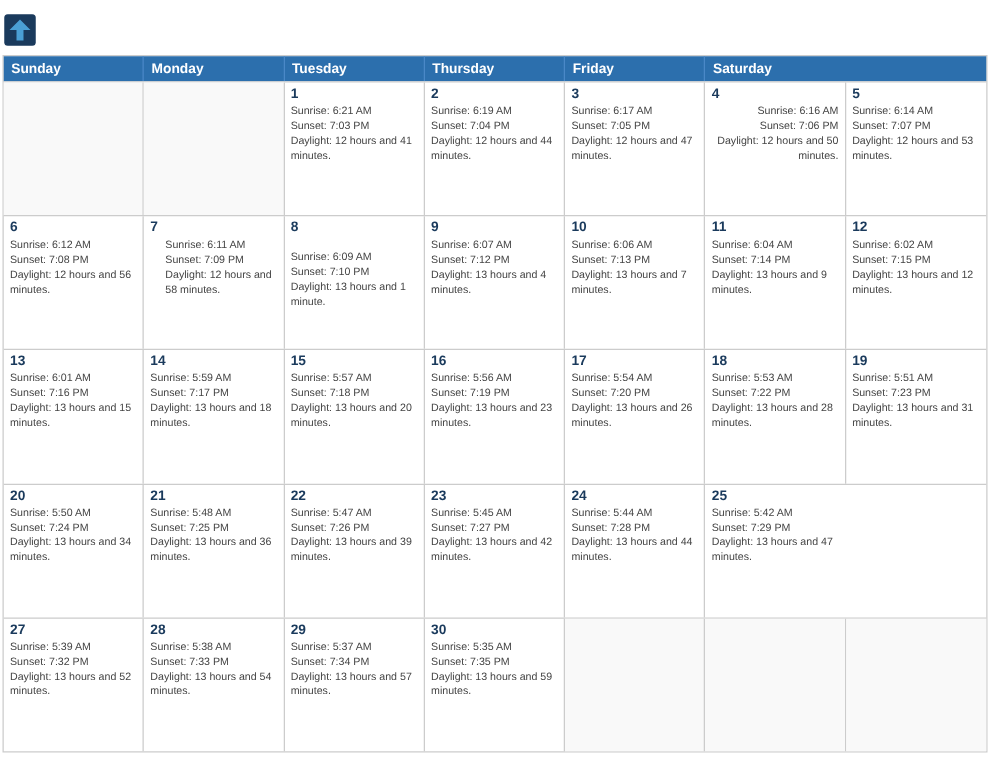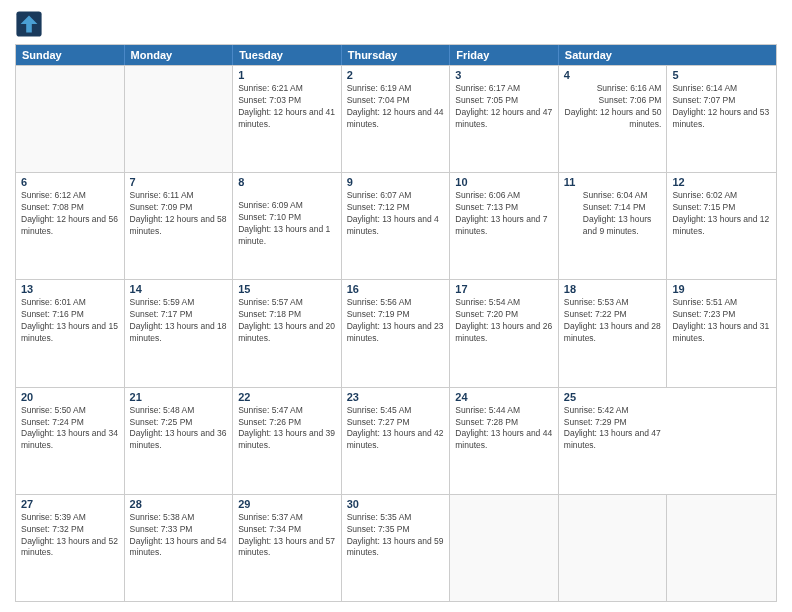--- a/index.html
+++ b/index.html
@@ -6,21 +6,21 @@
     body {
       width: 792px;
       height: 612px;
       font-family: Arial, sans-serif;
       background: #fff;
       overflow: hidden;
     }
     .page {
       width: 792px;
       height: 612px;
-      padding: 10px 15px;
+      padding: 10px 2px;
       display: flex;
       flex-direction: column;
     }
     .header {
       display: flex;
       justify-content: space-between;
       align-items: flex-start;
       margin-bottom: 6px;
     }
     .logo {
@@ -173,21 +173,21 @@
         </div>
         <div class="cal-row">
           <div class="cal-cell">
             <div class="day-num">6</div>
             <div class="day-info" style="white-space: pre-line;">Sunrise: 6:12 AM
 Sunset: 7:08 PM
 Daylight: 12 hours and 56 minutes.</div>
           </div>
           <div class="cal-cell">
             <div class="day-num">7</div>
-            <div class="day-info" style="white-space: pre-line;">Sunrise: 6:11 AM
+            <div class="day-info" style="white-space: pre-line; margin-left: 12px;">Sunrise: 6:11 AM
 Sunset: 7:09 PM
 Daylight: 12 hours and 58 minutes.</div>
           </div>
           <div class="cal-cell">
             <div class="day-num">8</div>
             <div class="day-info" style="white-space: pre-line; margin-top: 12px;">Sunrise: 6:09 AM
 Sunset: 7:10 PM
 Daylight: 13 hours and 1 minute.</div>
           </div>
           <div class="cal-cell">
@@ -197,21 +197,21 @@
 Daylight: 13 hours and 4 minutes.</div>
           </div>
           <div class="cal-cell">
             <div class="day-num">10</div>
             <div class="day-info" style="white-space: pre-line;">Sunrise: 6:06 AM
 Sunset: 7:13 PM
 Daylight: 13 hours and 7 minutes.</div>
           </div>
           <div class="cal-cell">
             <div class="day-num">11</div>
-            <div class="day-info" style="white-space: pre-line; margin-left: 19px;">Sunrise: 6:04 AM
+            <div class="day-info" style="white-space: pre-line;">Sunrise: 6:04 AM
 Sunset: 7:14 PM
 Daylight: 13 hours and 9 minutes.</div>
           </div>
           <div class="cal-cell">
             <div class="day-num">12</div>
             <div class="day-info" style="white-space: pre-line;">Sunrise: 6:02 AM
 Sunset: 7:15 PM
 Daylight: 13 hours and 12 minutes.</div>
           </div>
         </div>

